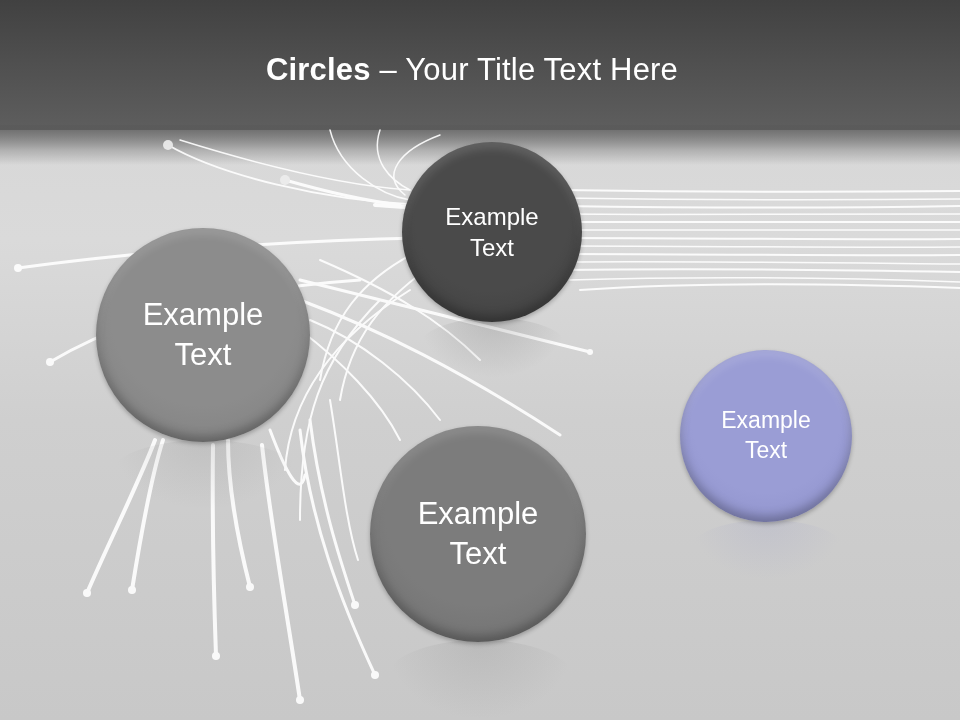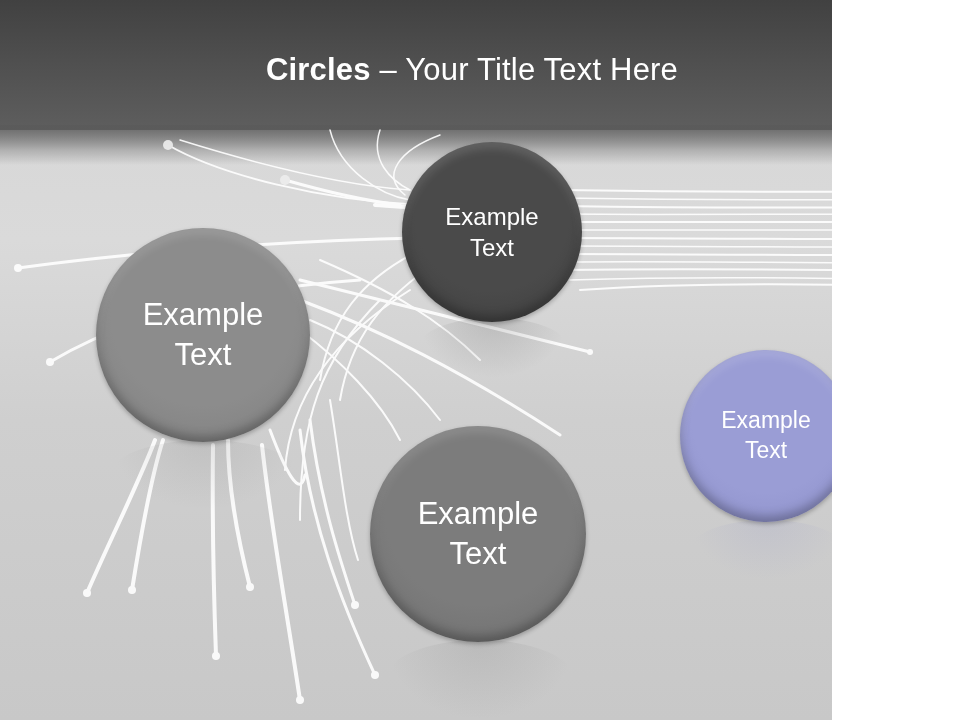--- a/index.html
+++ b/index.html
@@ -1,18 +1,18 @@
 <!DOCTYPE html>
 <html><head>
   <meta charset="utf-8">
   <style>
     html, body { margin: 0; padding: 0; }
     body { width: 960px; height: 720px; overflow: hidden; position: relative;
       font-family: "DejaVu Sans", sans-serif; }
-    .slide { position: absolute; inset: 0; width: 832px; height: 720px; overflow: hidden;
+    .slide { position: absolute; inset: 0; width: 960px; height: 720px; overflow: hidden;
       background: linear-gradient(180deg, #b4b4b4 130px, #d8d8d8 150px, #dadada 240px, #cfcfcf 420px, #c8c8c8 720px); }
     .header { position: absolute; left: 0; top: 0; width: 960px; height: 130px;
       background: linear-gradient(180deg, #414141 0%, #505050 50%, #5e5e5e 100%); }
     .header-fade { position: absolute; left: 0; top: 125px; width: 960px; height: 40px;
       background: linear-gradient(180deg, rgba(90,90,90,0.85), rgba(200,200,200,0)); }
     .title { position: absolute; left: 0; top: 52px; width: 944px; text-align: center;
       color: #ffffff; font-family: "Liberation Sans", sans-serif; font-size: 31px; letter-spacing: 0.2px; }
     .title b { font-weight: bold; }
     .fibers { position: absolute; left: 0; top: 0; width: 960px; height: 720px; }
     .circle { position: absolute; border-radius: 50%; display: flex; align-items: center; justify-content: center;

